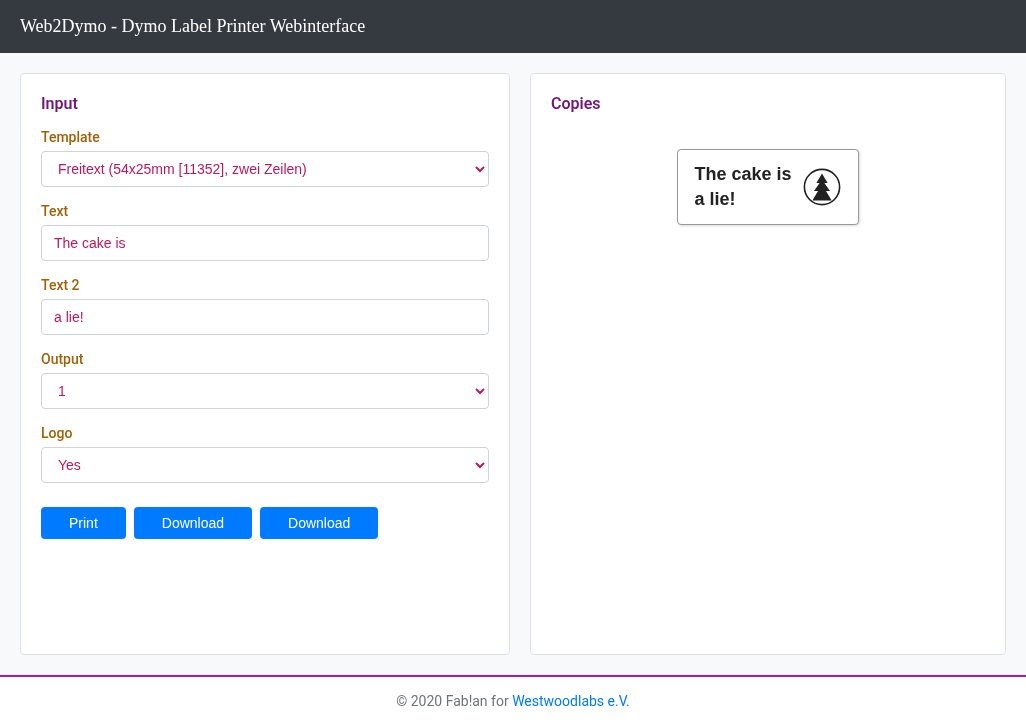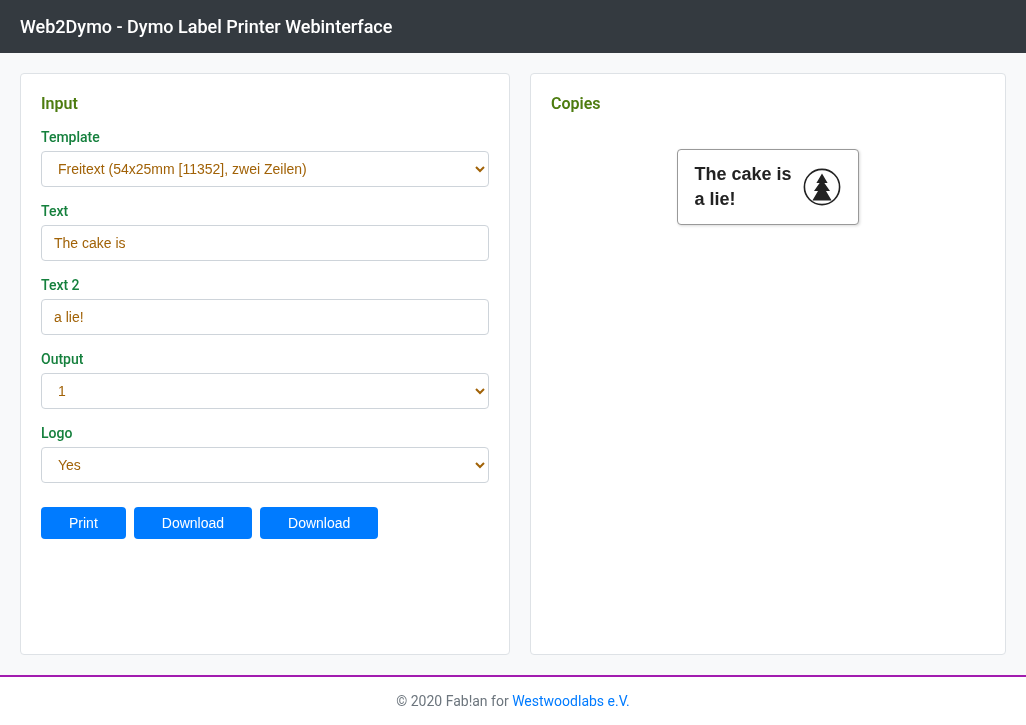--- a/index.html
+++ b/index.html
@@ -16,20 +16,21 @@
       display: flex;
       flex-direction: column;
     }
 
     header {
       background: #343a40;
       color: #fff;
       padding: 16px 20px;
       font-size: 18px;
       font-weight: 500;
+      font-family: Liberation Serif, serif;
     }
 
     .main-content {
       display: flex;
       flex-direction: row;
       gap: 20px;
       padding: 20px;
       flex: 1;
     }
 
@@ -37,50 +38,50 @@
       background: #fff;
       border: 1px solid #dee2e6;
       border-radius: 4px;
       padding: 20px;
     }
 
     .panel-title {
       font-size: 16px;
       font-weight: 600;
       margin-bottom: 16px;
-      color: #4d7c0f;
+      color: #701a75;
     }
 
     .input-panel {
       width: 490px;
       flex-shrink: 0;
     }
 
     .output-panel {
       flex: 1;
     }
 
     .form-group {
       margin-bottom: 16px;
     }
 
     .form-label {
       display: block;
       margin-bottom: 6px;
       font-weight: 500;
-      color: #15803d;
+      color: #a16207;
     }
 
     .form-control {
       width: 100%;
       padding: 6px 12px;
       border: 1px solid #ced4da;
       border-radius: 4px;
       font-size: 14px;
-      color: #a16207;
+      color: #be185d;
       background: #fff;
       height: 36px;
     }
 
     select.form-control {
       appearance: auto;
       cursor: pointer;
     }
 
     .btn-group {

